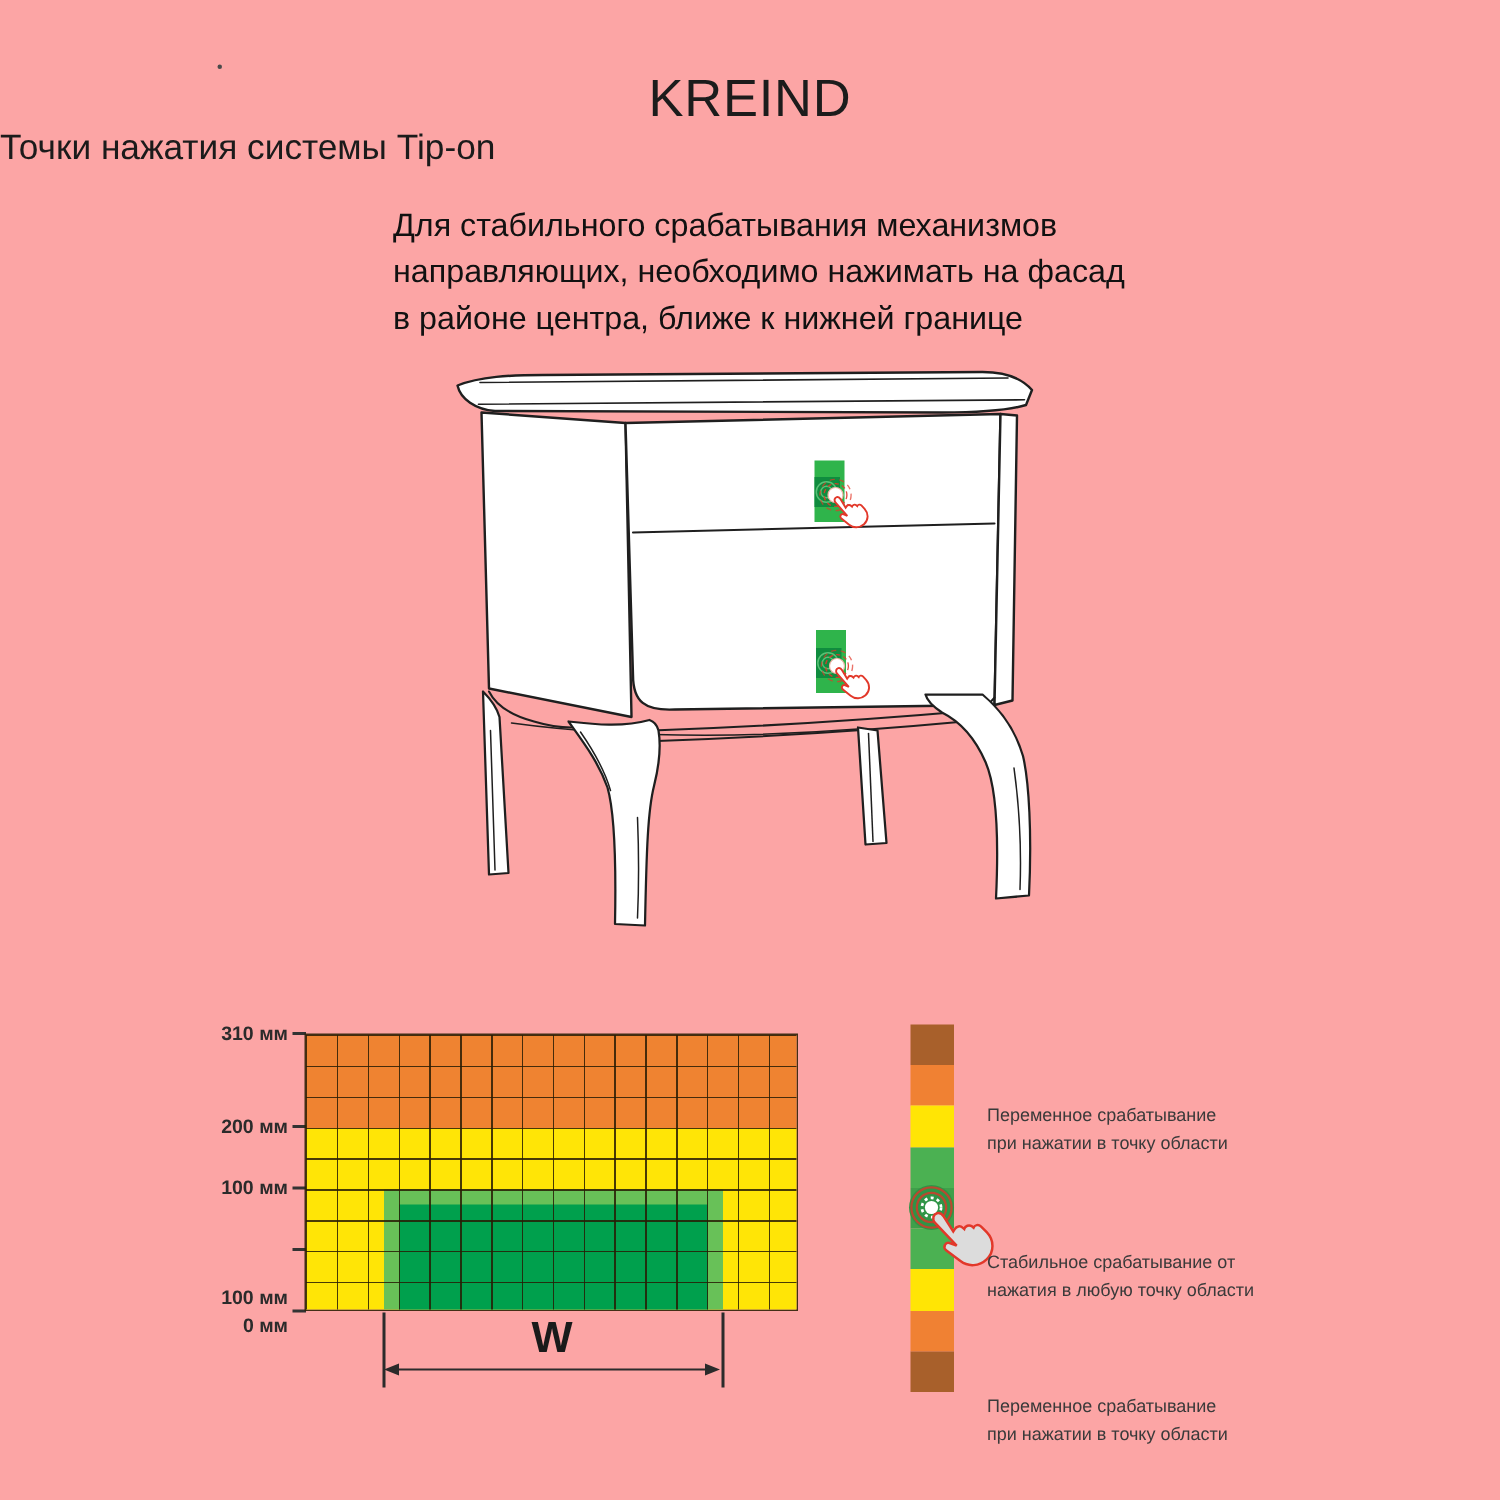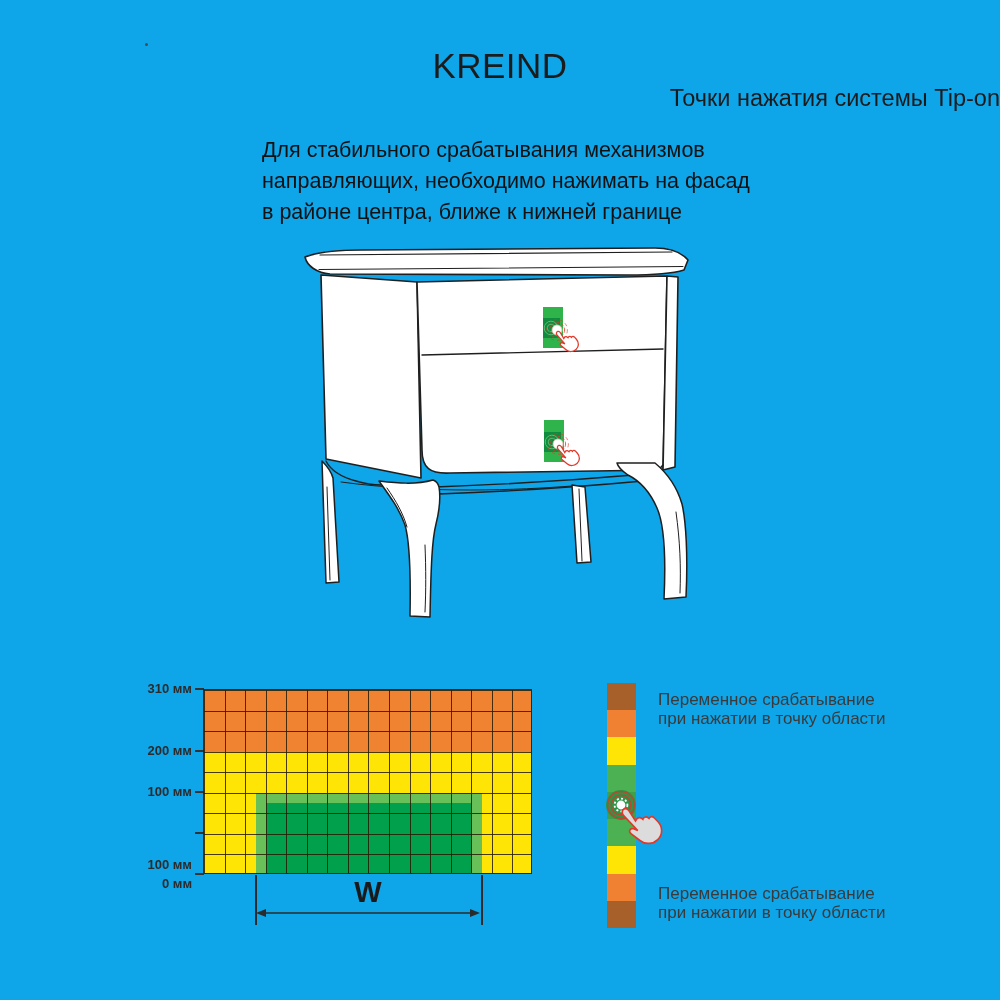--- a/index.html
+++ b/index.html
@@ -1,41 +1,41 @@
 <!DOCTYPE html>
 <html><head>
 <meta charset="utf-8">
 <style>
   html,body{margin:0;padding:0;background:#fff;}
-  #page{position:relative;width:1000px;height:1000px;background:#0ea5e9;overflow:hidden;
+  #page{position:relative;width:1000px;height:1000px;background:#fca5a5;overflow:hidden;
         font-family:"Liberation Sans",sans-serif;color:#1d1d1d;}
   .abs{position:absolute;}
   .pre{white-space:pre-line;}
   
   .brand{top:46px;left:0;width:1000px;text-align:center;font-size:35px;letter-spacing:.5px;color:#1c1c1c;}
-  .subtitle{top:85px;left:0;width:1000px;text-align:right;font-size:23.5px;color:#1b1b1b;}
+  .subtitle{top:85px;left:0;width:1000px;text-align:left;font-size:23.5px;color:#1b1b1b;}
   .desc{top:135px;left:262px;font-size:21.5px;line-height:31px;color:#111;}
   .stray{top:43px;left:145px;width:3px;height:3px;border-radius:50%;background:#4a4a4a;}
   
   #gridwrap{left:118px;top:680px;width:460px;height:300px;}
   .axlab{position:absolute;width:74px;text-align:right;font-size:13px;font-weight:700;color:#2b2b2b;height:16px;line-height:16px;}
   .tick{position:absolute;left:77px;width:9px;height:1.5px;background:#333;}
   #grid{position:absolute;left:85px;top:9px;width:329px;height:185px;border:1px solid rgba(45,33,6,.9);box-sizing:border-box;}
   #grid .band{position:absolute;}
   #gridlines{position:absolute;left:0;top:0;right:0;bottom:0;
     background-image:
       repeating-linear-gradient(to right, rgba(40,28,4,.85) 0 1px, transparent 1px 20.56px),
       repeating-linear-gradient(to bottom, rgba(40,28,4,.85) 0 1px, transparent 1px 20.56px);}
   .wvline{position:absolute;top:195px;width:1.5px;height:50px;background:#2b2b2b;}
   .wlabel{position:absolute;left:137px;top:196px;width:226px;text-align:center;font-size:29px;font-weight:700;color:#1a1a1a;}
   .footnote{position:absolute;left:64px;top:255px;font-size:13.5px;color:#222;}
   
   #legendbar{left:607px;top:683px;width:29px;height:245px;display:flex;flex-direction:column;}
   #legendbar div{flex:1;}
-  .legtext{position:absolute;left:658px;width:330px;font-size:17px;line-height:19px;color:#3a3a3a;}
+  .legtext{position:absolute;left:658px;width:330px;font-size:12px;line-height:19px;color:#3a3a3a;margin-top:44px;}
 </style>
 </head>
 <body>
 
 <div id="page">
 
   <div class="abs stray"></div>
   <div class="abs brand">KREIND</div>
   <div class="abs subtitle">Точки нажатия системы Tip-on</div>
   <div class="abs desc pre">Для стабильного срабатывания механизмов
@@ -163,16 +163,18 @@
     <circle cx="621" cy="805" r="15" fill="#2f9447"></circle>
     <circle cx="621" cy="805" r="13.4" fill="none" stroke-width="1.5" stroke="#b8492f"></circle>
     <circle cx="621" cy="805" r="9.8" fill="none" stroke-width="1.5" stroke="#b8492f"></circle>
     <circle cx="621" cy="805" r="6.4" fill="none" stroke="#fff" stroke-width="1.8" stroke-dasharray="2 2.2"></circle>
     <circle cx="621" cy="805" r="4.4" fill="#fff"></circle>
     <use href="#tap-hand" transform="translate(624,809) rotate(-32) scale(1.5)" stroke-width="1.1" fill="#dcdcdc" stroke="#e2382a"></use>
   </svg>
 
   <div class="abs legtext pre" style="top:690px;">Переменное срабатывание
 при нажатии в точку области</div>
+  <div class="abs legtext pre" style="top:788px;">Стабильное срабатывание от
+нажатия в любую точку области</div>
   <div class="abs legtext pre" style="top:884px;">Переменное срабатывание
 при нажатии в точку области</div>
 
 </div>
 
 </body></html>

